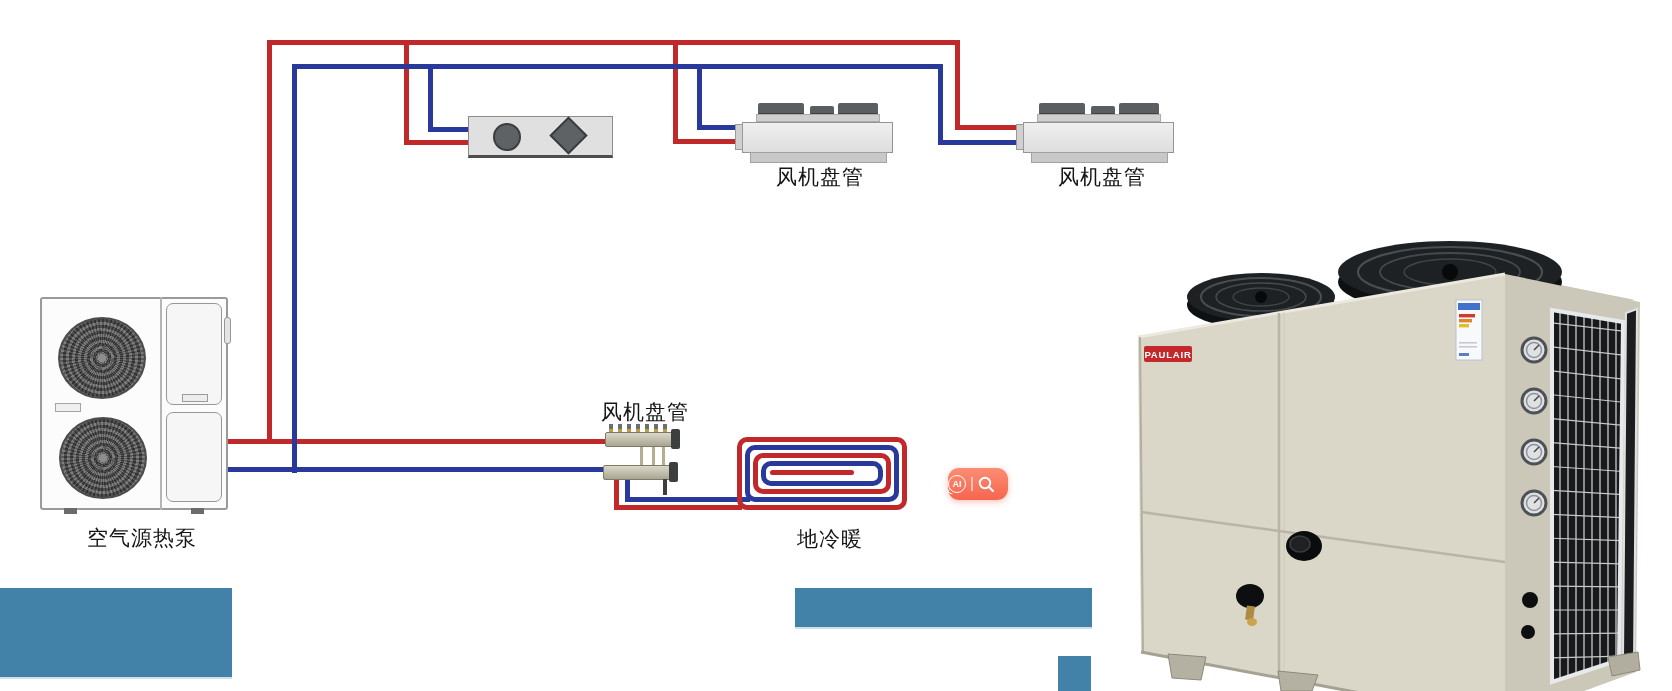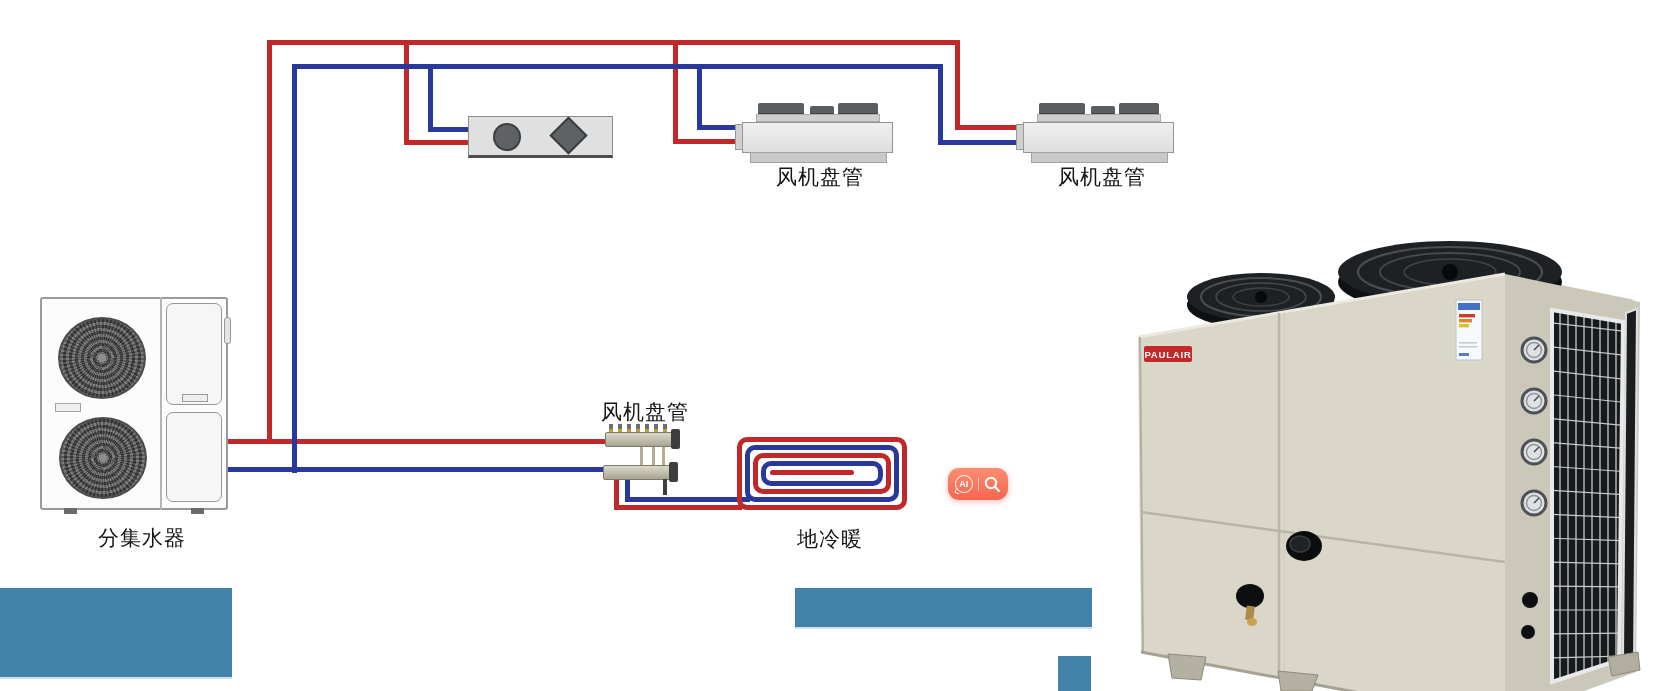--- a/index.html
+++ b/index.html
@@ -74,21 +74,21 @@
   .coil{position:absolute;border-radius:10px;box-sizing:border-box;}
   .coil.r{border:5px solid #c0282a;}
   .coil.b{border:5px solid #28389b;}
   .coil-stub{position:absolute;left:770px;top:470px;width:84px;height:5px;background:#c0282a;border-radius:3px;}
   
   .redact{position:absolute;background:#4281a8;border-bottom:2px solid #cfe0ea;}
   
   .ai-badge{
     position:absolute;left:948px;top:468px;width:60px;height:32px;border-radius:11px;
     background:linear-gradient(#fa8d72,#f7654f);
-    display:flex;align-items:center;justify-content:center;gap:5px;
+    display:flex;align-items:center;gap:5px;
     box-shadow:0 2px 6px rgba(247,105,85,.4);cursor:pointer;
   }
   .ai-circle{
     width:18px;height:18px;border:1.6px solid #ffffff;border-radius:50%;
     color:#ffffff;font-family:"Liberation Sans",sans-serif;font-weight:bold;font-size:9px;
     display:flex;align-items:center;justify-content:center;box-sizing:border-box;position:relative;
   }
   .ai-circle::after{
     content:"";position:absolute;left:-1px;bottom:-2px;width:5px;height:5px;
     background:transparent;border-left:1.6px solid #fff;border-bottom:1.6px solid #fff;
@@ -129,21 +129,21 @@
   <div class="hp-divider"></div>
   <div class="hp-fan" style="left:58px;top:317px;"></div>
   <div class="hp-fan" style="left:59px;top:417px;"></div>
   <div class="hp-panel" style="top:303px;height:102px;"></div>
   <div class="hp-panel" style="top:412px;height:90px;"></div>
   <div class="hp-handle"></div>
   <div class="hp-vent"></div>
   <div class="hp-plate"></div>
   <div class="hp-foot" style="left:64px;"></div>
   <div class="hp-foot" style="left:191px;"></div>
-  <div class="dlabel" style="left:142px;top:524px;">分集水器</div>
+  <div class="dlabel" style="left:142px;top:524px;">空气源热泵</div>
 
   <div class="dh-box"></div>
   <div class="dh-circle"></div>
   <div class="dh-diamond"></div>
 
   <div class="fc-top" style="left:758px;top:103px;width:46px;height:12px;"></div>
   <div class="fc-top" style="left:810px;top:106px;width:24px;height:9px;"></div>
   <div class="fc-top" style="left:838px;top:103px;width:40px;height:12px;"></div>
   <div class="fc-band" style="left:756px;top:114px;width:124px;"></div>
   <div class="fc-body" style="left:742px;top:122px;width:151px;"></div>

